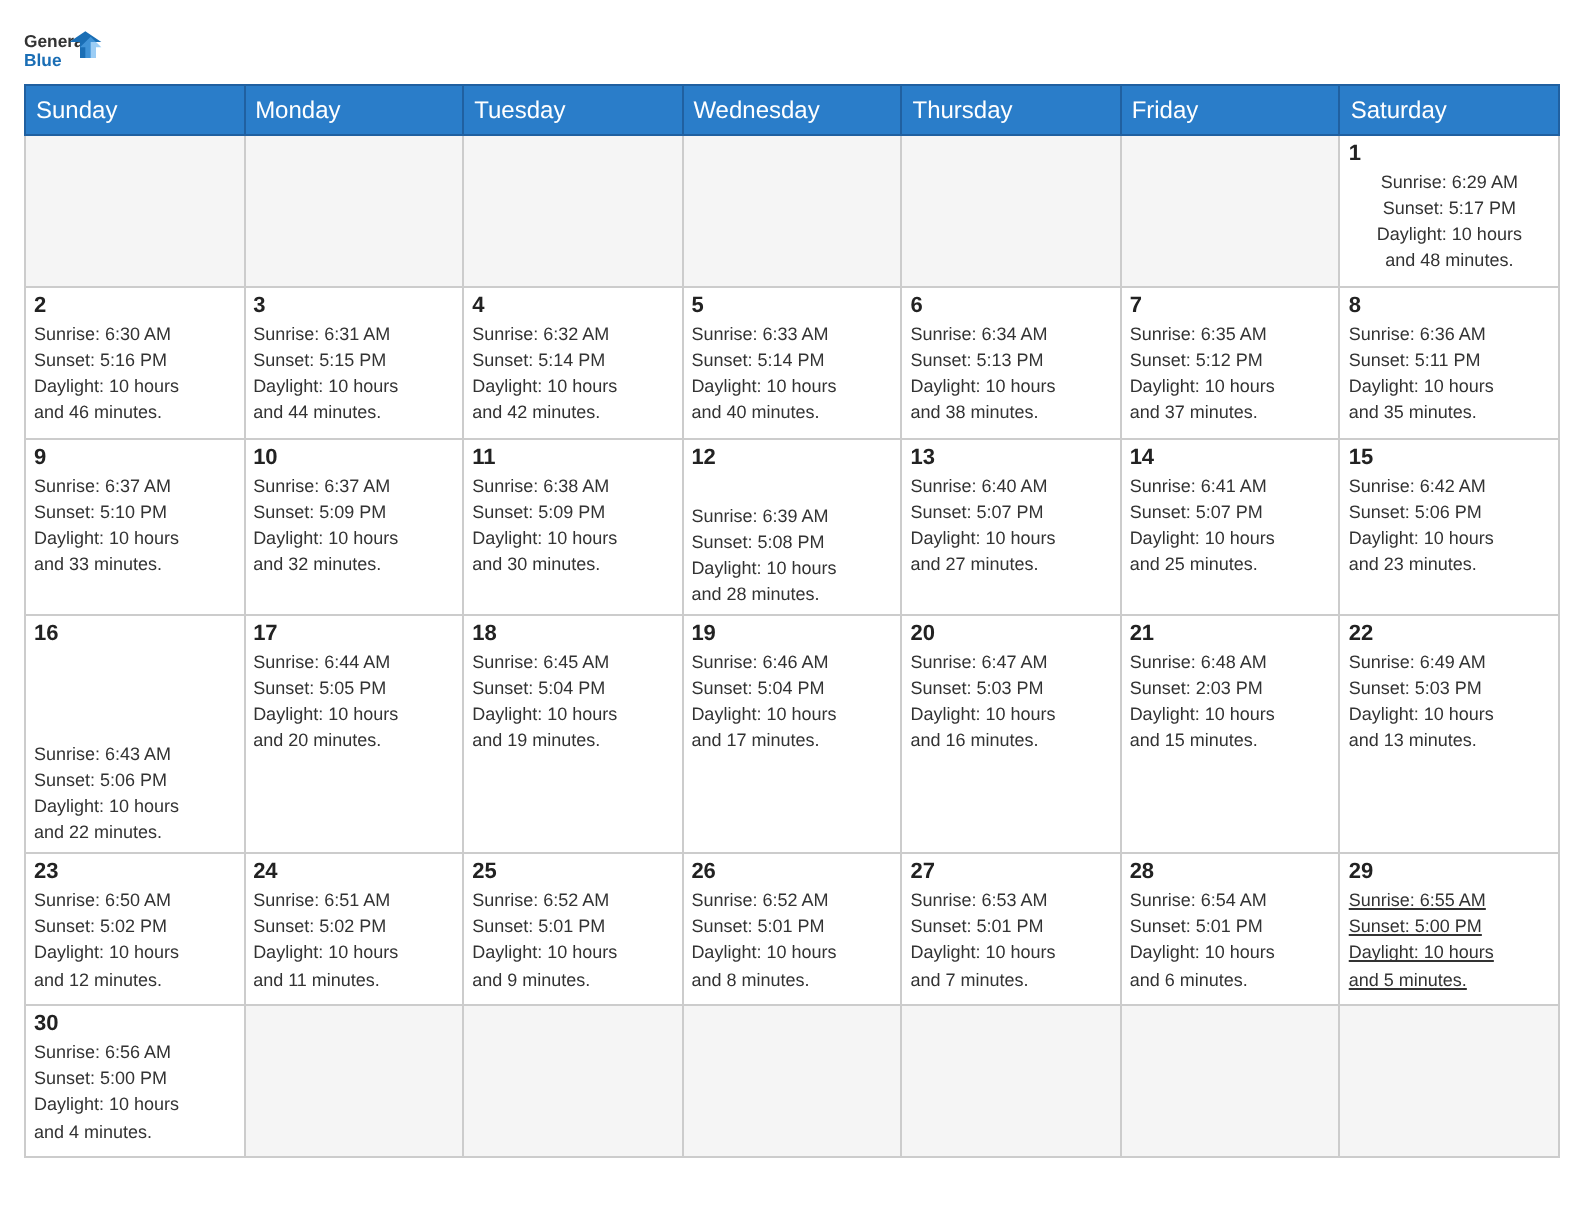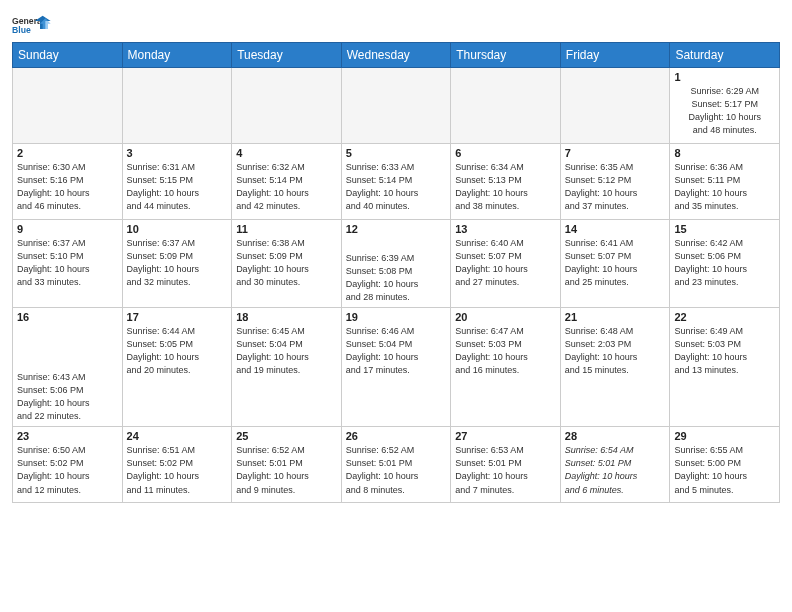--- a/index.html
+++ b/index.html
@@ -337,28 +337,43 @@
           </td>
           <td>
             <span class="day-number">27</span>
             <div class="day-info" style="white-space: pre-line;">Sunrise: 6:53 AM
 Sunset: 5:01 PM
 Daylight: 10 hours
 and 7 minutes.</div>
           </td>
           <td>
             <span class="day-number">28</span>
-            <div class="day-info" style="white-space: pre-line; font-style: italic;">Sunrise: 6:54 AM
+            <div class="day-info" style="white-space: pre-line;">Sunrise: 6:54 AM
 Sunset: 5:01 PM
 Daylight: 10 hours
 and 6 minutes.</div>
           </td>
           <td>
             <span class="day-number">29</span>
-            <div class="day-info" style="white-space: pre-line;">Sunrise: 6:55 AM
+            <div class="day-info" style="white-space: pre-line; text-decoration: underline;">Sunrise: 6:55 AM
 Sunset: 5:00 PM
 Daylight: 10 hours
 and 5 minutes.</div>
           </td>
+        </tr>
+        <tr>
+          <td>
+            <span class="day-number">30</span>
+            <div class="day-info" style="white-space: pre-line;">Sunrise: 6:56 AM
+Sunset: 5:00 PM
+Daylight: 10 hours
+and 4 minutes.</div>
+          </td>
+          <td class="last-row"></td>
+          <td class="last-row"></td>
+          <td class="last-row"></td>
+          <td class="last-row"></td>
+          <td class="last-row"></td>
+          <td class="last-row"></td>
         </tr>
       </tbody>
   </table>
 </div>
 
 </body></html>

